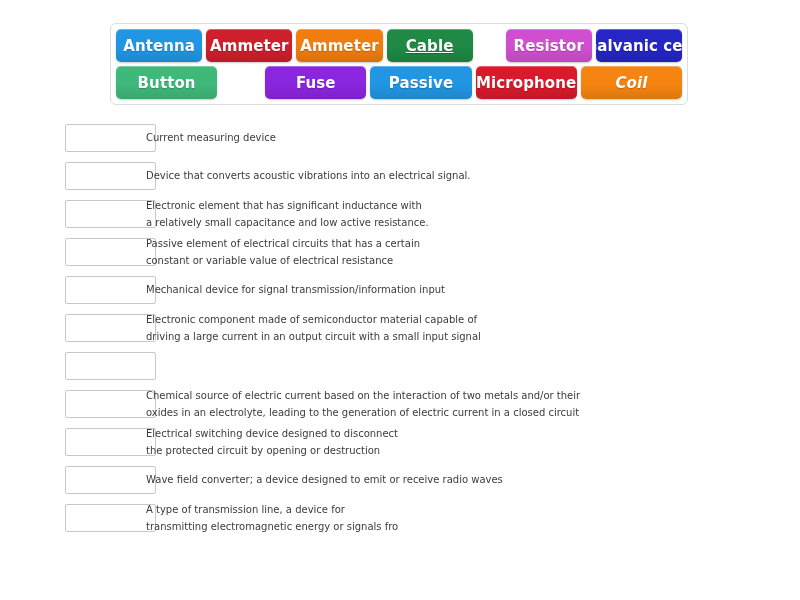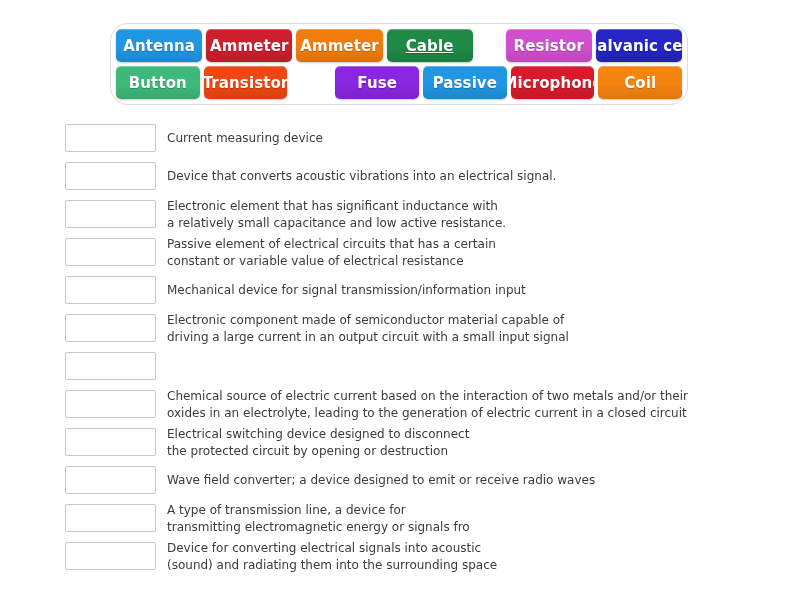--- a/index.html
+++ b/index.html
@@ -17,21 +17,21 @@
 
   
   #word-bank {
     position: absolute;
     left: 110px;
     top: 23px;
     width: 578px;
     box-sizing: border-box;
     background: #ffffff;
     border: 1px solid #dcdcdc;
-    border-radius: 18px;
+    border-radius: 6px;
     padding: 5px 5px 5px 5px;
     display: flex;
     flex-direction: column;
     gap: 4px;
   }
   .bank-row {
     display: flex;
     gap: 4px;
   }
   .tile {
@@ -75,49 +75,48 @@
     width: 91px;
     height: 28px;
     box-sizing: border-box;
     background: #ffffff;
     border: 1px solid #c8c8c8;
     border-radius: 2px;
     cursor: pointer;
   }
   .def-text {
     position: absolute;
-    left: 167px;
+    left: 146px;
     top: 50%;
     transform: translateY(-50%);
-    font-size: 12px;
+    font-size: 10px;
     line-height: 16.5px;
     color: #3b3b3b;
     white-space: pre-line;
     font-family: "DejaVu Sans", "Liberation Sans", sans-serif;
   }
 </style>
 </head>
 <body>
 
 <div id="word-bank">
     <div class="bank-row">
       <div class="tile" style="background: linear-gradient(rgb(33, 150, 227) 0%, rgb(33, 150, 227) 55%, rgb(30, 135, 204) 100%);">Antenna</div>
       <div class="tile" style="background: linear-gradient(rgb(206, 31, 45) 0%, rgb(206, 31, 45) 55%, rgb(185, 28, 41) 100%);">Ammeter</div>
       <div class="tile" style="background: linear-gradient(rgb(240, 125, 13) 0%, rgb(240, 125, 13) 55%, rgb(216, 113, 12) 100%);">Ammeter</div>
       <div class="tile" style="background: linear-gradient(rgb(30, 138, 69) 0%, rgb(30, 138, 69) 55%, rgb(27, 124, 62) 100%); text-decoration: underline;">Cable</div>
       <div class="tile" style="background: linear-gradient(rgb(208, 79, 208) 0%, rgb(208, 79, 208) 55%, rgb(187, 71, 187) 100%); margin-left: 29px;">Resistor</div>
       <div class="tile" style="background: linear-gradient(rgb(37, 38, 196) 0%, rgb(37, 38, 196) 55%, rgb(33, 34, 176) 100%);">Galvanic cell</div>
     </div>
     <div class="bank-row">
       <div class="tile" style="background: linear-gradient(rgb(63, 185, 122) 0%, rgb(63, 185, 122) 55%, rgb(57, 167, 110) 100%);">Button</div>
-      <div class="tile" style="background: linear-gradient(rgb(239, 71, 17) 0%, rgb(239, 71, 17) 55%, rgb(215, 64, 15) 100%);">Transistor</div>
       <div class="tile" style="background: linear-gradient(rgb(139, 38, 224) 0%, rgb(139, 38, 224) 55%, rgb(125, 34, 202) 100%); margin-left: 44px;">Fuse</div>
       <div class="tile" style="background: linear-gradient(rgb(33, 150, 227) 0%, rgb(33, 150, 227) 55%, rgb(30, 135, 204) 100%);">Passive</div>
       <div class="tile" style="background: linear-gradient(rgb(217, 26, 42) 0%, rgb(217, 26, 42) 55%, rgb(195, 23, 38) 100%);">Microphone</div>
-      <div class="tile" style="background: linear-gradient(rgb(245, 132, 16) 0%, rgb(245, 132, 16) 55%, rgb(221, 119, 14) 100%);">Coil</div>
+      <div class="tile" style="background: linear-gradient(rgb(245, 132, 16) 0%, rgb(245, 132, 16) 55%, rgb(221, 119, 14) 100%); font-style: italic;">Coil</div>
     </div>
   </div>
 
 <div id="definition-list">
     <div class="def-row">
       <div class="drop-box"></div>
       <div class="def-text">Current measuring device</div>
     </div>
     <div class="def-row">
       <div class="drop-box"></div>
@@ -157,18 +156,13 @@
     </div>
     <div class="def-row">
       <div class="drop-box"></div>
       <div class="def-text">Wave field converter; a device designed to emit or receive radio waves</div>
     </div>
     <div class="def-row">
       <div class="drop-box"></div>
       <div class="def-text">A type of transmission line, a device for
 transmitting electromagnetic energy or signals fro</div>
     </div>
-    <div class="def-row">
-      <div class="drop-box"></div>
-      <div class="def-text">Device for converting electrical signals into acoustic
-(sound) and radiating them into the surrounding space</div>
-    </div>
   </div>
 
 </body></html>

